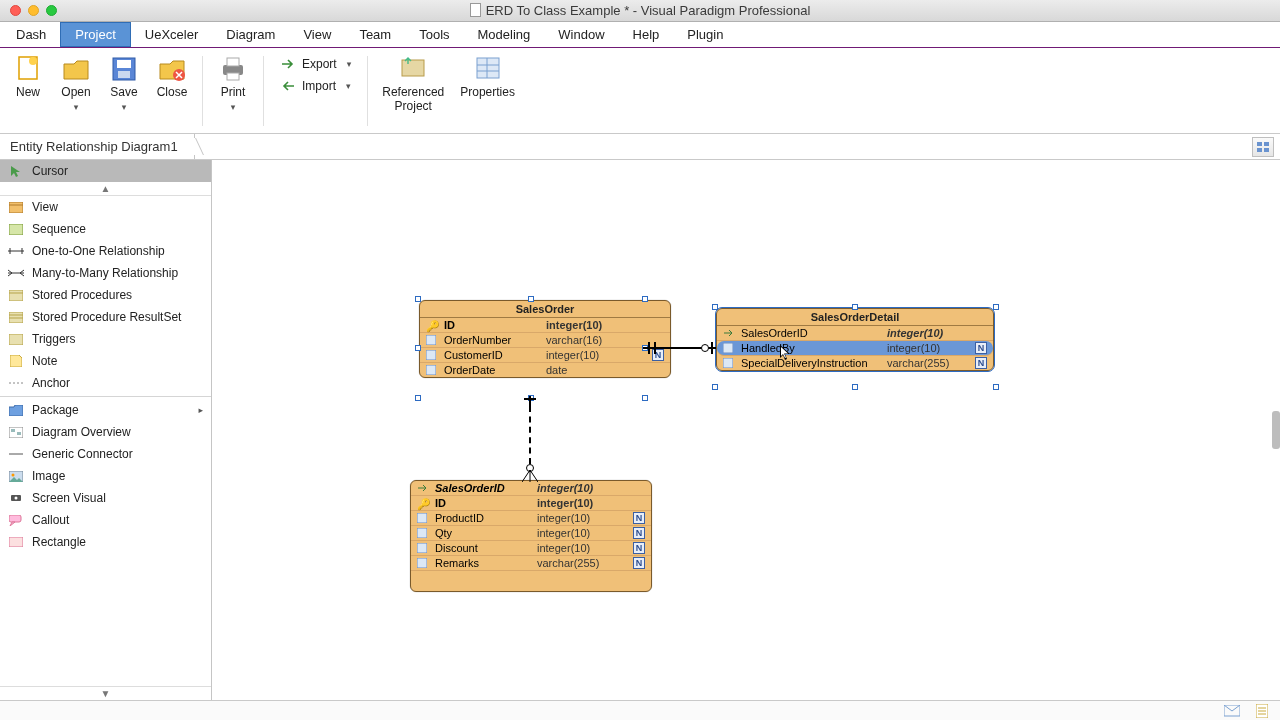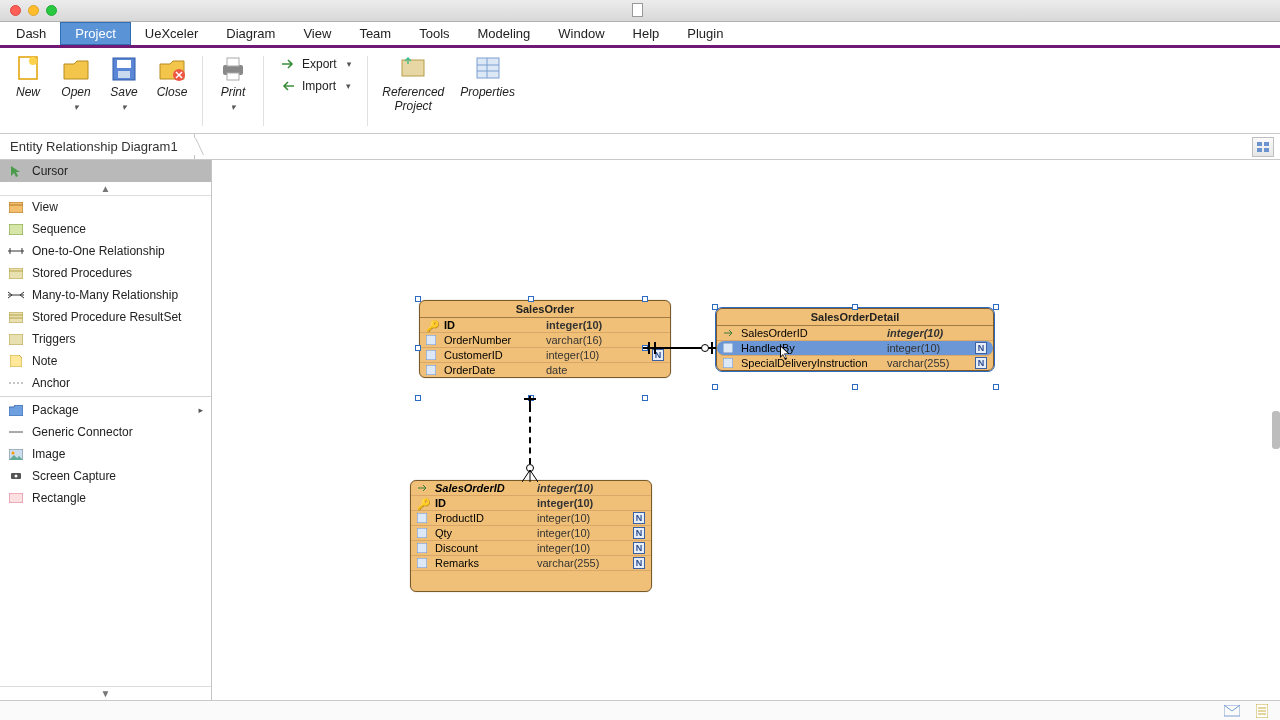--- a/index.html
+++ b/index.html
@@ -9,27 +9,27 @@
 .titlebar { height: 22px; background: linear-gradient(#ececec,#d8d8d8); border-bottom: 1px solid #b0b0b0; display: flex; align-items: center; position: relative; }
 .traffic { display: flex; gap: 7px; padding-left: 10px; }
 .dot { width: 11px; height: 11px; border-radius: 50%; }
 .dot.red { background: #ff5f57; border: 0.5px solid #e1483f; }
 .dot.yellow { background: #ffbd2e; border: 0.5px solid #e0a528; }
 .dot.green { background: #28c940; border: 0.5px solid #1fab34; }
 .titletext { position: absolute; left: 0; right: 0; text-align: center; font-size: 13px; color: #3a3a3a; pointer-events: none; }
 .titletext .doc-icon{display:inline-block;width:11px;height:14px;background:#fff;border:1px solid #999;vertical-align:-2px;margin-right:5px;}
 
 
-.menubar { height: 26px; background: #fff; border-bottom: 3px solid #701a75; display: flex; align-items: stretch; padding-left: 2px; }
+.menubar { height: 26px; background: #fff; border-bottom: 1px solid #701a75; display: flex; align-items: stretch; padding-left: 2px; }
 .menuitem { padding: 0 14px; display: flex; align-items: center; font-size: 13px; color: #222; cursor: pointer; }
 .menuitem.active { background: #5a93d6; border: 1px solid #2f6db5; color: #fff; }
 
 
 .ribbon { height: 86px; border-bottom: 1px solid #c9c9c9; display: flex; align-items: flex-start; padding: 4px 6px; gap: 4px; }
-.rbtn { display: flex; flex-direction: column; align-items: center; justify-content: flex-start; padding: 2px 6px 0 6px; cursor: pointer; min-width: 44px; font-style: italic; }
+.rbtn { display: flex; flex-direction: column; align-items: center; justify-content: flex-start; padding: 2px 6px 0 6px; cursor: pointer; min-width: 44px; }
 .rbtn .ricon { width: 30px; height: 30px; display:flex; align-items:center; justify-content:center; margin-bottom:2px; }
 .rbtn .rlabel { font-size: 12px; color: #222; text-align: center; line-height: 1.15; }
 .rbtn .drop { font-size: 9px; color: #555; margin-top:2px;}
 .ribbon-sep { width: 1px; height: 70px; background: #e0e0e0; margin: 4px 4px 0 4px; }
 .rstack { display:flex; flex-direction:column; gap:2px; padding:2px 4px;}
 .rrow { display:flex; align-items:center; gap:6px; font-size:12px; color:#222; cursor:pointer; padding:2px 4px;}
 .rrow .sicon{width:16px;height:16px;display:flex;align-items:center;justify-content:center;}
 
 
 .breadcrumb { height: 26px; border-bottom: 1px solid #c9c9c9; display:flex; align-items:stretch; justify-content:space-between; padding-right:6px; }
@@ -87,21 +87,21 @@
 </style>
 </head>
 <body>
 
 <div class="titlebar">
   <div class="traffic">
     <div class="dot red"></div>
     <div class="dot yellow"></div>
     <div class="dot green"></div>
   </div>
-  <div class="titletext"><span class="doc-icon"></span></div>
+  <div class="titletext"><span class="doc-icon"></span><span>ERD To Class Example * - Visual Paradigm Professional</span></div>
 </div>
 
 <div class="menubar">
   <div class="menuitem">Dash</div>
   <div class="menuitem active">Project</div>
   <div class="menuitem">UeXceler</div>
   <div class="menuitem">Diagram</div>
   <div class="menuitem">View</div>
   <div class="menuitem">Team</div>
   <div class="menuitem">Tools</div>
@@ -256,42 +256,42 @@
           <svg width="16" height="6">
             <line x1="0" y1="3" x2="16" y2="3" stroke="#333"></line>
             <line x1="2" y1="0" x2="2" y2="6" stroke="#333"></line>
             <line x1="14" y1="0" x2="14" y2="6" stroke="#333"></line>
           </svg>
         </span>
         <span>One-to-One Relationship</span>
       </div>
     <div class="pal-item">
         <span class="pal-icon">
-          <svg width="14" height="11">
-            <rect width="14" height="11" fill="#e8e0b0" stroke="#b5a34a"></rect>
-            <line x1="0" y1="3" x2="14" y2="3" stroke="#b5a34a"></line>
-          </svg>
-        </span>
-        <span>Stored Procedures</span>
-      </div>
-    <div class="pal-item">
-        <span class="pal-icon">
           <svg width="16" height="8">
             <path d="M4 4L0 1M4 4L0 7M4 4H0" stroke="#333" fill="none"></path>
             <line x1="4" y1="4" x2="12" y2="4" stroke="#333"></line>
             <path d="M12 4l4-3M12 4l4 3M12 4h4" stroke="#333" fill="none"></path>
           </svg>
         </span>
         <span>Many-to-Many Relationship</span>
       </div>
     <div class="pal-item">
         <span class="pal-icon">
           <svg width="14" height="11">
             <rect width="14" height="11" fill="#e8e0b0" stroke="#b5a34a"></rect>
             <line x1="0" y1="3" x2="14" y2="3" stroke="#b5a34a"></line>
+          </svg>
+        </span>
+        <span>Stored Procedures</span>
+      </div>
+    <div class="pal-item">
+        <span class="pal-icon">
+          <svg width="14" height="11">
+            <rect width="14" height="11" fill="#e8e0b0" stroke="#b5a34a"></rect>
+            <line x1="0" y1="3" x2="14" y2="3" stroke="#b5a34a"></line>
             <line x1="0" y1="6" x2="14" y2="6" stroke="#b5a34a"></line>
           </svg>
         </span>
         <span>Stored Procedure ResultSet</span>
       </div>
     <div class="pal-item">
         <span class="pal-icon">
           <svg width="14" height="11">
             <rect width="14" height="11" fill="#e8e0b0" stroke="#b5a34a"></rect>
           </svg>
@@ -315,20 +315,30 @@
         <span>Anchor</span>
       </div>
     <div class="pal-sep"></div>
     <div class="pal-item childarrow">
         <span class="pal-icon">
           <svg width="14" height="11">
             <path d="M0 2h5l1-2h8v11H0z" fill="#6ea0e0" stroke="#3c6aa8"></path>
           </svg>
         </span>
         <span>Package</span>
+      </div>
+    <div class="pal-item">
+        <span class="pal-icon">
+          <svg width="14" height="11">
+            <rect width="14" height="11" fill="#fff" stroke="#888"></rect>
+            <rect x="2" y="2" width="4" height="3" fill="#9bb"></rect>
+            <rect x="8" y="5" width="4" height="3" fill="#9bb"></rect>
+          </svg>
+        </span>
+        <span>Diagram Overview</span>
       </div>
     <div class="pal-item">
         <span class="pal-icon">
           <svg width="14" height="4">
             <line x1="0" y1="2" x2="14" y2="2" stroke="#555"></line>
           </svg>
         </span>
         <span>Generic Connector</span>
       </div>
     <div class="pal-item">
@@ -341,21 +351,30 @@
         </span>
         <span>Image</span>
       </div>
     <div class="pal-item">
         <span class="pal-icon">
           <svg width="14" height="10">
             <rect x="2" y="2" width="10" height="6" fill="#555" rx="1"></rect>
             <circle cx="7" cy="5" r="1.5" fill="#fff"></circle>
           </svg>
         </span>
-        <span>Screen Capture</span>
+        <span>Screen Visual</span>
+      </div>
+    <div class="pal-item">
+        <span class="pal-icon">
+          <svg width="14" height="11">
+            <rect width="12" height="7" fill="#fbd" stroke="#d79" rx="2"></rect>
+            <path d="M3 7l-2 4 5-4z" fill="#fbd" stroke="#d79"></path>
+          </svg>
+        </span>
+        <span>Callout</span>
       </div>
     <div class="pal-item">
         <span class="pal-icon">
           <svg width="14" height="10">
             <rect width="14" height="10" fill="#fce0e0" stroke="#d79"></rect>
           </svg>
         </span>
         <span>Rectangle</span>
       </div>
     <div class="pal-collapse" style="border-bottom:none;border-top:1px solid #ddd;margin-top:auto">▼</div>

